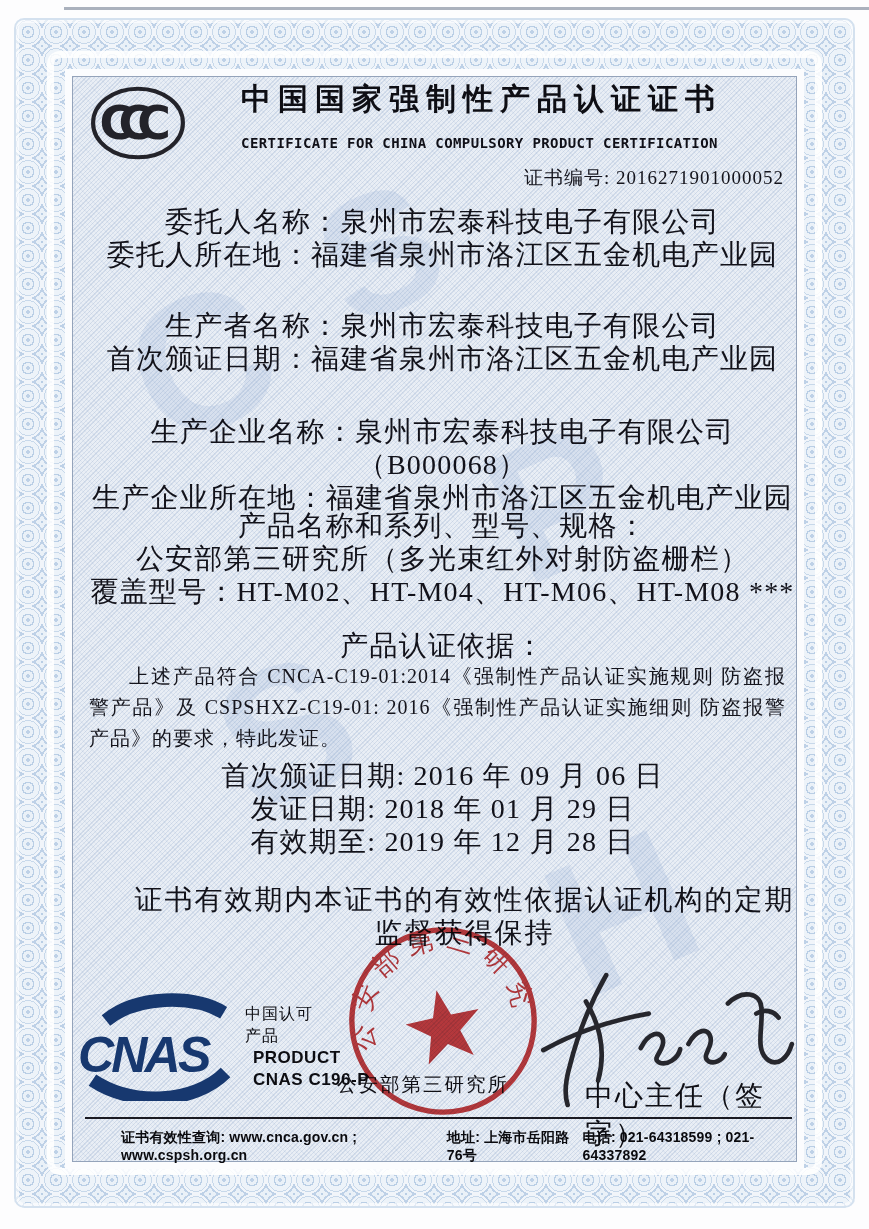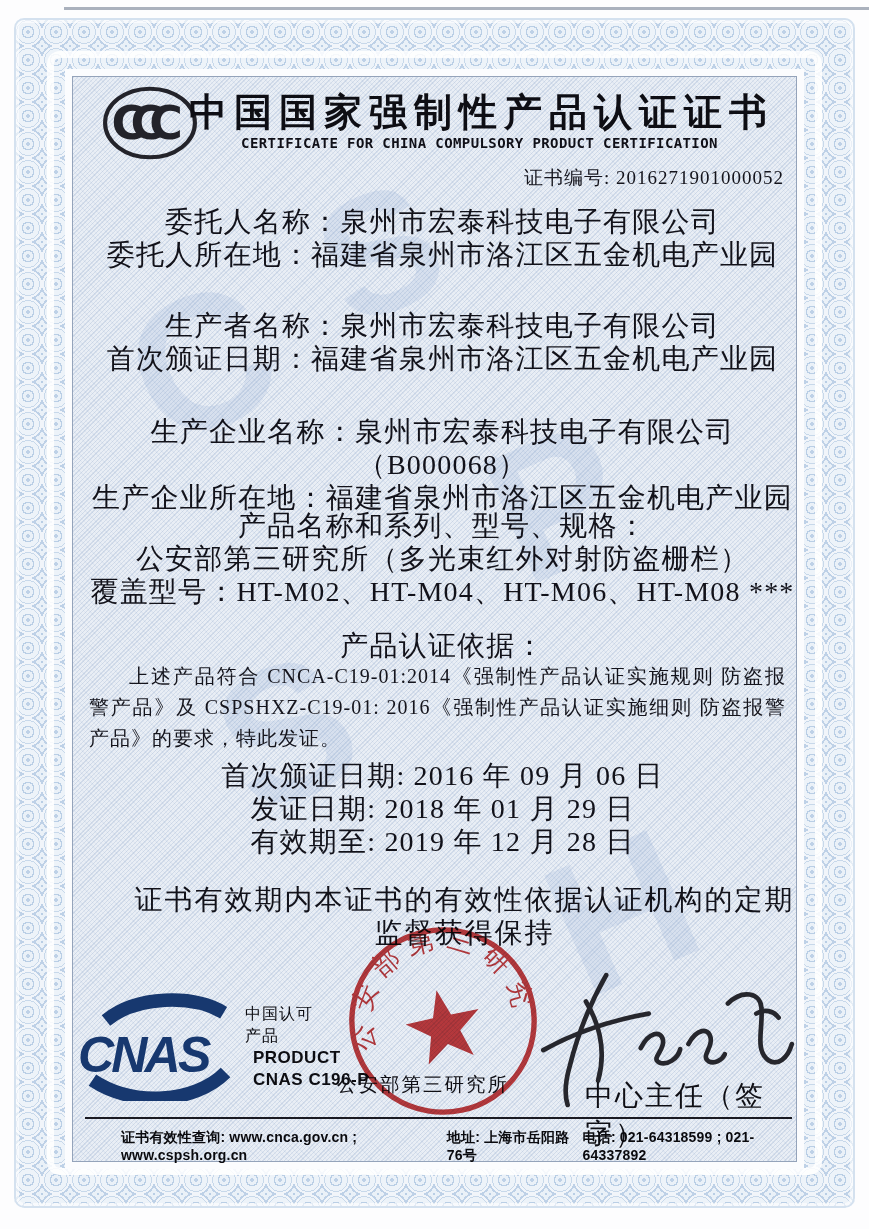--- a/index.html
+++ b/index.html
@@ -40,21 +40,21 @@
       repeating-linear-gradient(45deg, rgba(150,175,210,.12) 0 1px, transparent 1px 4px);
     border:1px solid #94a3ba;
     box-shadow:0 0 0 7px #fbfcfe;
   }
   .wm{position:absolute;font-family:"Liberation Sans","DejaVu Sans",sans-serif;font-weight:bold;
       color:rgba(125,158,205,.16);transform:rotate(-24deg);user-select:none;line-height:1;}
 
   .abs{position:absolute;}
 
   
-  .hdr-title{left:96px;right:2px;top:10px;text-align:center;font-size:38px;font-weight:bold;
+  .hdr-title{left:96px;right:2px;top:2px;text-align:center;font-size:30px;font-weight:bold;
              letter-spacing:7px;color:#0e0e14;font-family:Liberation Serif, serif;}
   .hdr-sub{left:92px;right:2px;top:58px;text-align:center;
            font-family:"DejaVu Sans Mono","Liberation Mono",monospace;
            font-weight:bold;font-size:14px;letter-spacing:.4px;color:#101018;}
   .hdr-no{left:0;right:12px;top:88px;text-align:right;font-size:19px;letter-spacing:1px;margin-left:32px;}
 
   .line{font-size:28px;line-height:33px;letter-spacing:1.2px;color:#12121a;padding-left:16px;}
   .sec{left:0;right:0;text-align:center;}
 
   .basis-par{left:16px;right:10px;text-align:justify;text-indent:2em;
@@ -82,21 +82,21 @@
   <div class="lace"></div>
 
   <div class="panel">
 
     <div class="wm" style="left:60px;top:190px;font-size:190px;">C</div>
     <div class="wm" style="left:250px;top:90px;font-size:170px;">S</div>
     <div class="wm" style="left:420px;top:330px;font-size:190px;">P</div>
     <div class="wm" style="left:150px;top:560px;font-size:190px;">S</div>
     <div class="wm" style="left:480px;top:740px;font-size:190px;">H</div>
 
-    <div class="abs" style="left:28px;top:6px;width:98px;height:80px;">
+    <div class="abs" style="left:16px;top:6px;width:98px;height:80px;">
       <svg width="98" height="80" viewBox="0 0 120 96">
         <ellipse cx="60" cy="48" rx="55" ry="42" fill="none" stroke="#23232a" stroke-width="5"></ellipse>
         <text x="13" y="67" font-size="56" font-weight="bold" letter-spacing="-18" font-family="'DejaVu Sans',sans-serif" fill="#23232a">CCC</text>
       </svg>
     </div>
     <div class="abs hdr-title">中国国家强制性产品认证证书</div>
     <div class="abs hdr-sub">CERTIFICATE FOR CHINA COMPULSORY PRODUCT CERTIFICATION</div>
     <div class="abs hdr-no">证书编号: 2016271901000052</div>
 
     <div class="abs sec" style="top:128px;">

